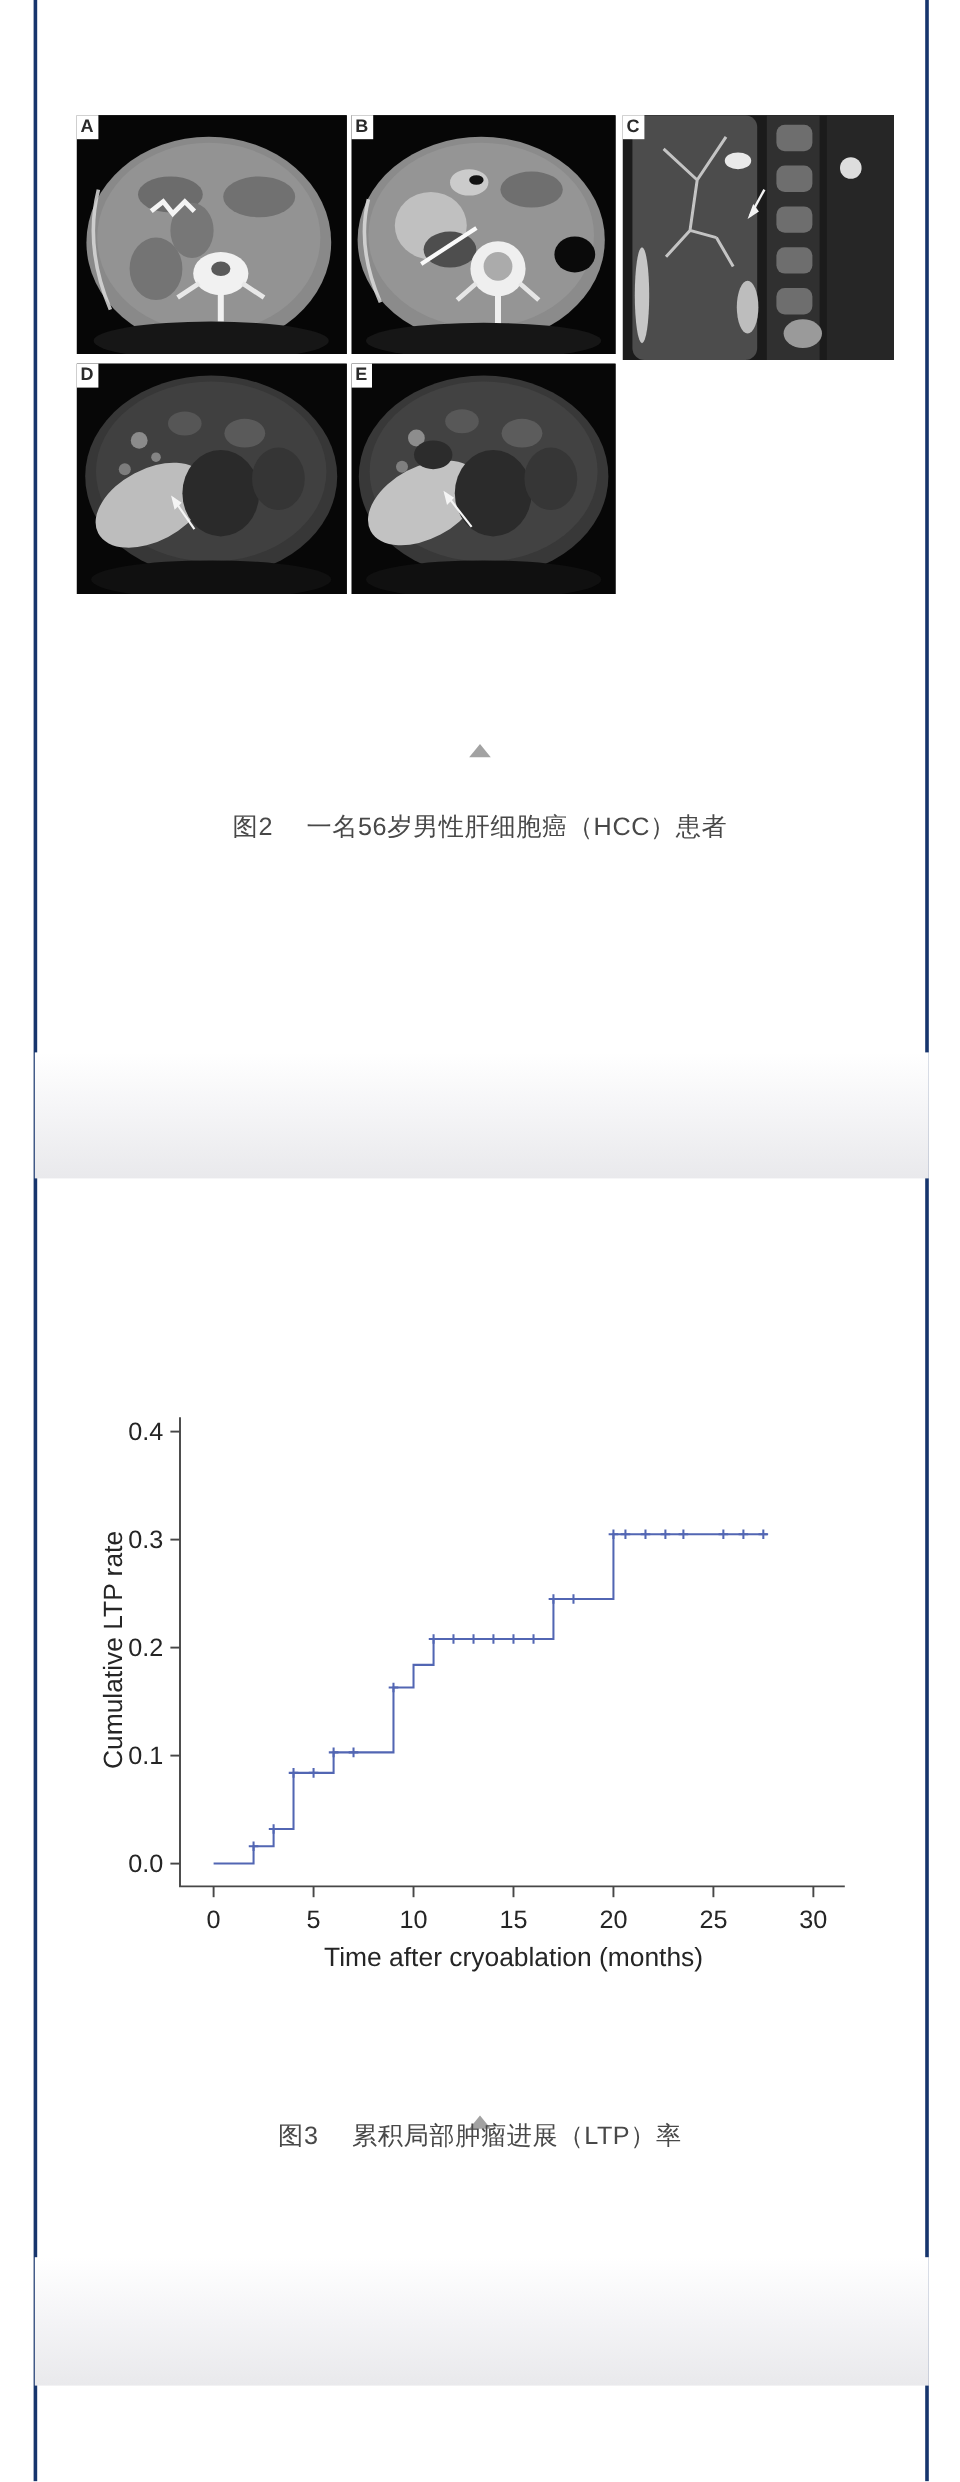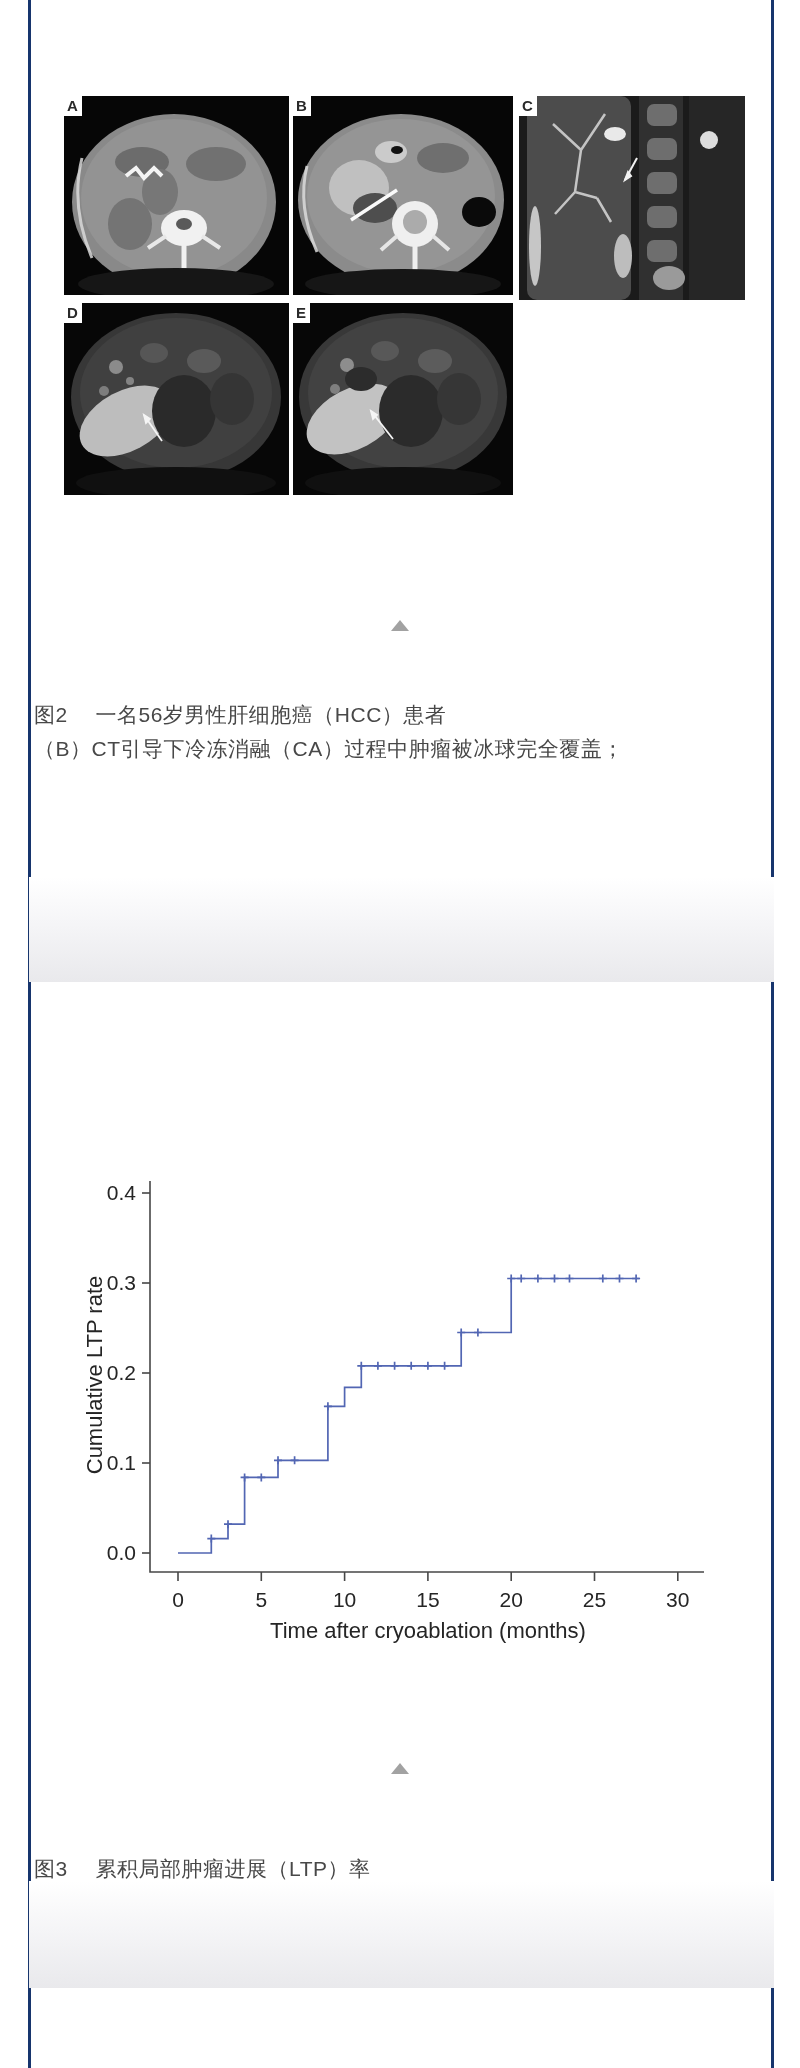--- a/index.html
+++ b/index.html
@@ -13,22 +13,22 @@
   .panel{position:absolute;margin:0;padding:0;background:#000;}
   .panel svg{display:block;width:100%;height:100%;}
   .panel-label{position:absolute;top:0;left:0;background:#ffffff;color:#2a2a2a;
     font:600 15px/19px "Liberation Sans",sans-serif;padding:0 4px 1px 3px;}
 
   
   .tri{position:absolute;width:0;height:0;border-left:9px solid transparent;
        border-right:9px solid transparent;border-bottom:11px solid #a2a2a2;}
 
   
-  .caption{position:absolute;left:34px;width:732px;color:#484848;
-    font-weight:500;font-size:21px;line-height:34px;letter-spacing:.5px;margin-top:25px;}
+  .caption{position:absolute;left:34px;width:732px;text-align:center;color:#484848;
+    font-weight:500;font-size:21px;line-height:34px;letter-spacing:.5px;}
   .caption span{display:block;}
 
   
   .divider{position:absolute;left:29px;width:745px;
     background:linear-gradient(180deg,#ffffff 0%,#f5f5f7 45%,#e9e9ec 100%);}
 
   
   .chart{position:absolute;left:80px;top:1170px;width:640px;height:480px;}
   .chart svg{display:block;width:100%;height:100%;}
   .axis{stroke:#474747;stroke-width:1.6;fill:none;}
@@ -157,21 +157,20 @@
         </g>
         <ellipse cx="110" cy="180" rx="98" ry="16" fill="#101010"></ellipse>
       </svg>
       <span class="panel-label">E</span>
     </figure>
   </div>
 
   <div class="tri" style="left:391px;top:620px;"></div>
   <div class="caption" style="top:673px;">
     <span>图2　 一名56岁男性肝细胞癌（HCC）患者</span>
-    <span>（B）CT引导下冷冻消融（CA）过程中肿瘤被冰球完全覆盖；</span>
   </div>
 
   <div class="divider" style="top:877px;height:105px;"></div>
 
   <div class="chart">
     <svg id="ltp-chart-svg" viewBox="0 0 640 480">
         <path d="M70 11 V402 H624" class="axis"></path>
         <path d="M62 383 H70" class="axis"></path>
         <text x="56" y="390" text-anchor="end" class="tick-text">0.0</text>
         <path d="M62 293 H70" class="axis"></path>
@@ -197,18 +196,18 @@
         <path d="M597.8 402 V411" class="axis"></path>
         <text x="597.8" y="437" text-anchor="middle" class="tick-text">30</text>
         <text x="348" y="468" text-anchor="middle" class="axis-title">Time after cryoablation (months)</text>
         <text x="22" y="205" text-anchor="middle" class="axis-title" transform="rotate(-90 22 205)">Cumulative LTP rate</text>
         <path d="M98.0 383.0 H131.3 V368.6 H148.0 V354.2 H164.6 V307.4 H198.0 V290.3 H247.9 V236.3 H264.6 V217.4 H281.3 V195.8 H381.2 V162.5 H431.2 V108.5 H559.5" class="curve" stroke="#5266b3"></path>
         <path d="M127.30000000000001 368.6 H135.3 M131.3 364.6 V372.6 M144 354.2 H152 M148.0 350.2 V358.2 M160.6 307.4 H168.6 M164.6 303.4 V311.4 M177.3 307.4 H185.3 M181.3 303.4 V311.4 M194 290.3 H202 M198.0 286.3 V294.3 M210.6 290.3 H218.6 M214.6 286.3 V294.3 M243.9 236.3 H251.9 M247.9 232.3 V240.3 M277.3 195.8 H285.3 M281.3 191.8 V199.8 M293.9 195.8 H301.9 M297.9 191.8 V199.8 M310.6 195.8 H318.6 M314.6 191.8 V199.8 M327.2 195.8 H335.2 M331.2 191.8 V199.8 M343.9 195.8 H351.9 M347.9 191.8 V199.8 M360.6 195.8 H368.6 M364.6 191.8 V199.8 M377.2 162.5 H385.2 M381.2 158.5 V166.5 M393.9 162.5 H401.9 M397.9 158.5 V166.5 M427.2 108.5 H435.2 M431.2 104.5 V112.5 M437.2 108.5 H445.2 M441.2 104.5 V112.5 M453.9 108.5 H461.9 M457.9 104.5 V112.5 M470.5 108.5 H478.5 M474.5 104.5 V112.5 M485.5 108.5 H493.5 M489.5 104.5 V112.5 M518.8 108.5 H526.8 M522.8 104.5 V112.5 M535.5 108.5 H543.5 M539.5 104.5 V112.5 M552.1 108.5 H560.1 M556.1 104.5 V112.5 " class="curve" stroke="#5266b3"></path>
       </svg>
   </div>
 
   <div class="tri" style="left:391px;top:1763px;"></div>
-  <div class="caption" style="top:1827px;">
+  <div class="caption" style="top:1764px;">
     <span>图3　 累积局部肿瘤进展（LTP）率</span>
   </div>
 
   <div class="divider" style="top:1881px;height:107px;"></div>
 </div>
 
 </body></html>

